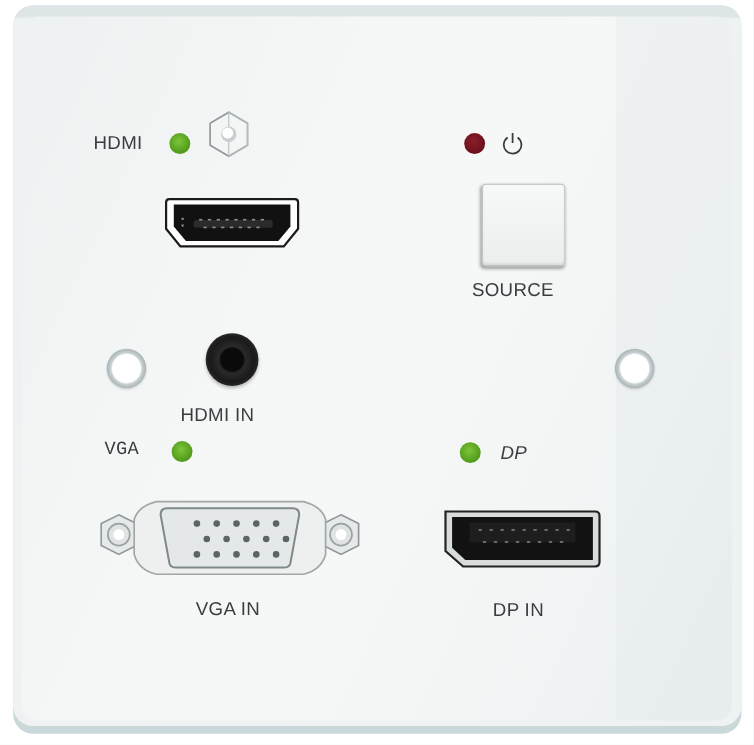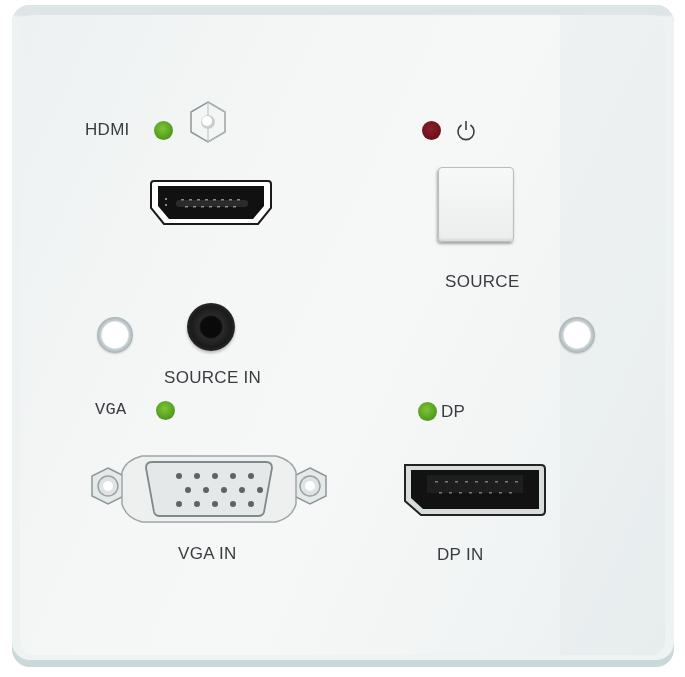--- a/index.html
+++ b/index.html
@@ -64,27 +64,27 @@
       <rect x="17" y="26" width="2" height="2"></rect>
   </g>
 </svg>
 
 <div class="led red" style="left:422px;top:121px;"></div>
 <svg class="abs" style="left:455px;top:119px;" width="22" height="22" viewBox="0 0 22 22">
   <path d="M6.5,6 A8,8 0 1,0 15.5,6" fill="none" stroke="#3a3d40" stroke-width="1.6"></path>
   <line x1="11" y1="2" x2="11" y2="11" stroke="#3a3d40" stroke-width="1.6"></line>
 </svg>
 <div class="srcbtn"></div>
-<div class="lbl" style="left:429px;top:272px;margin-left:16px;">SOURCE</div>
+<div class="lbl" style="left:429px;top:254px;">SOURCE</div>
 
 <div class="hole" style="left:97px;top:317px;"></div>
 <div class="hole" style="left:559px;top:317px;"></div>
 
 <div class="jack" style="left:187px;top:303px;"></div>
-<div class="lbl" style="left:164px;top:368px;">SOURCE IN</div>
+<div class="lbl" style="left:164px;top:368px;">HDMI IN</div>
 
 <div class="lbl" style="left:95px;top:400px;font-family:Liberation Mono, monospace;">VGA</div>
 <div class="led green" style="left:156px;top:401px;"></div>
 <svg class="abs" style="left:86px;top:446px;" width="246" height="84" viewBox="0 0 246 84">
 
   <polygon points="22,22 38,30 38,50 22,58 6,50 6,30" fill="#e6e9e9" stroke="#8e9799" stroke-width="1.5"></polygon>
   <circle cx="22" cy="40" r="10" fill="#dfe3e3" stroke="#9aa2a3" stroke-width="1.5"></circle>
   <circle cx="22" cy="40" r="5" fill="#ffffff"></circle>
 
   <polygon points="224,22 240,30 240,50 224,58 208,50 208,30" fill="#e6e9e9" stroke="#8e9799" stroke-width="1.5"></polygon>
@@ -107,21 +107,21 @@
     <circle cx="93" cy="58" r="3"></circle>
       <circle cx="111" cy="58" r="3"></circle>
       <circle cx="129" cy="58" r="3"></circle>
       <circle cx="147" cy="58" r="3"></circle>
       <circle cx="165" cy="58" r="3"></circle>
   </g>
 </svg>
 <div class="lbl" style="left:178px;top:544px;">VGA IN</div>
 
 <div class="led green" style="left:418px;top:402px;"></div>
-<div class="lbl" style="left:441px;top:402px;">DP</div>
+<div class="lbl" style="left:455px;top:402px;font-style:italic;">DP</div>
 <svg class="abs" style="left:401px;top:461px;" width="148" height="58" viewBox="0 0 148 58">
   <path d="M4,4 H140 Q144,4 144,8 V50 Q144,54 140,54 H20 L4,40 Z" fill="#d9dcdc" stroke="#222" stroke-width="2"></path>
   <path d="M10,9 H138 V48 H22 L10,37 Z" fill="#121212"></path>
   <rect x="26" y="14" width="96" height="18" fill="#1e1e1e"></rect>
   <g fill="#7a7a7a">
     <rect x="34" y="20" width="3" height="1.5"></rect>
       <rect x="44" y="20" width="3" height="1.5"></rect>
       <rect x="54" y="20" width="3" height="1.5"></rect>
     <rect x="64" y="20" width="3" height="1.5"></rect>
       <rect x="74" y="20" width="3" height="1.5"></rect>
@@ -132,13 +132,13 @@
     <rect x="38" y="31" width="3" height="1.5"></rect>
       <rect x="48" y="31" width="3" height="1.5"></rect>
       <rect x="58" y="31" width="3" height="1.5"></rect>
     <rect x="68" y="31" width="3" height="1.5"></rect>
       <rect x="78" y="31" width="3" height="1.5"></rect>
       <rect x="88" y="31" width="3" height="1.5"></rect>
     <rect x="98" y="31" width="3" height="1.5"></rect>
       <rect x="108" y="31" width="3" height="1.5"></rect>
   </g>
 </svg>
-<div class="lbl" style="left:437px;top:545px;">DP IN</div>
+<div class="lbl" style="left:448px;top:545px;">DP IN</div>
 
 </body></html>

